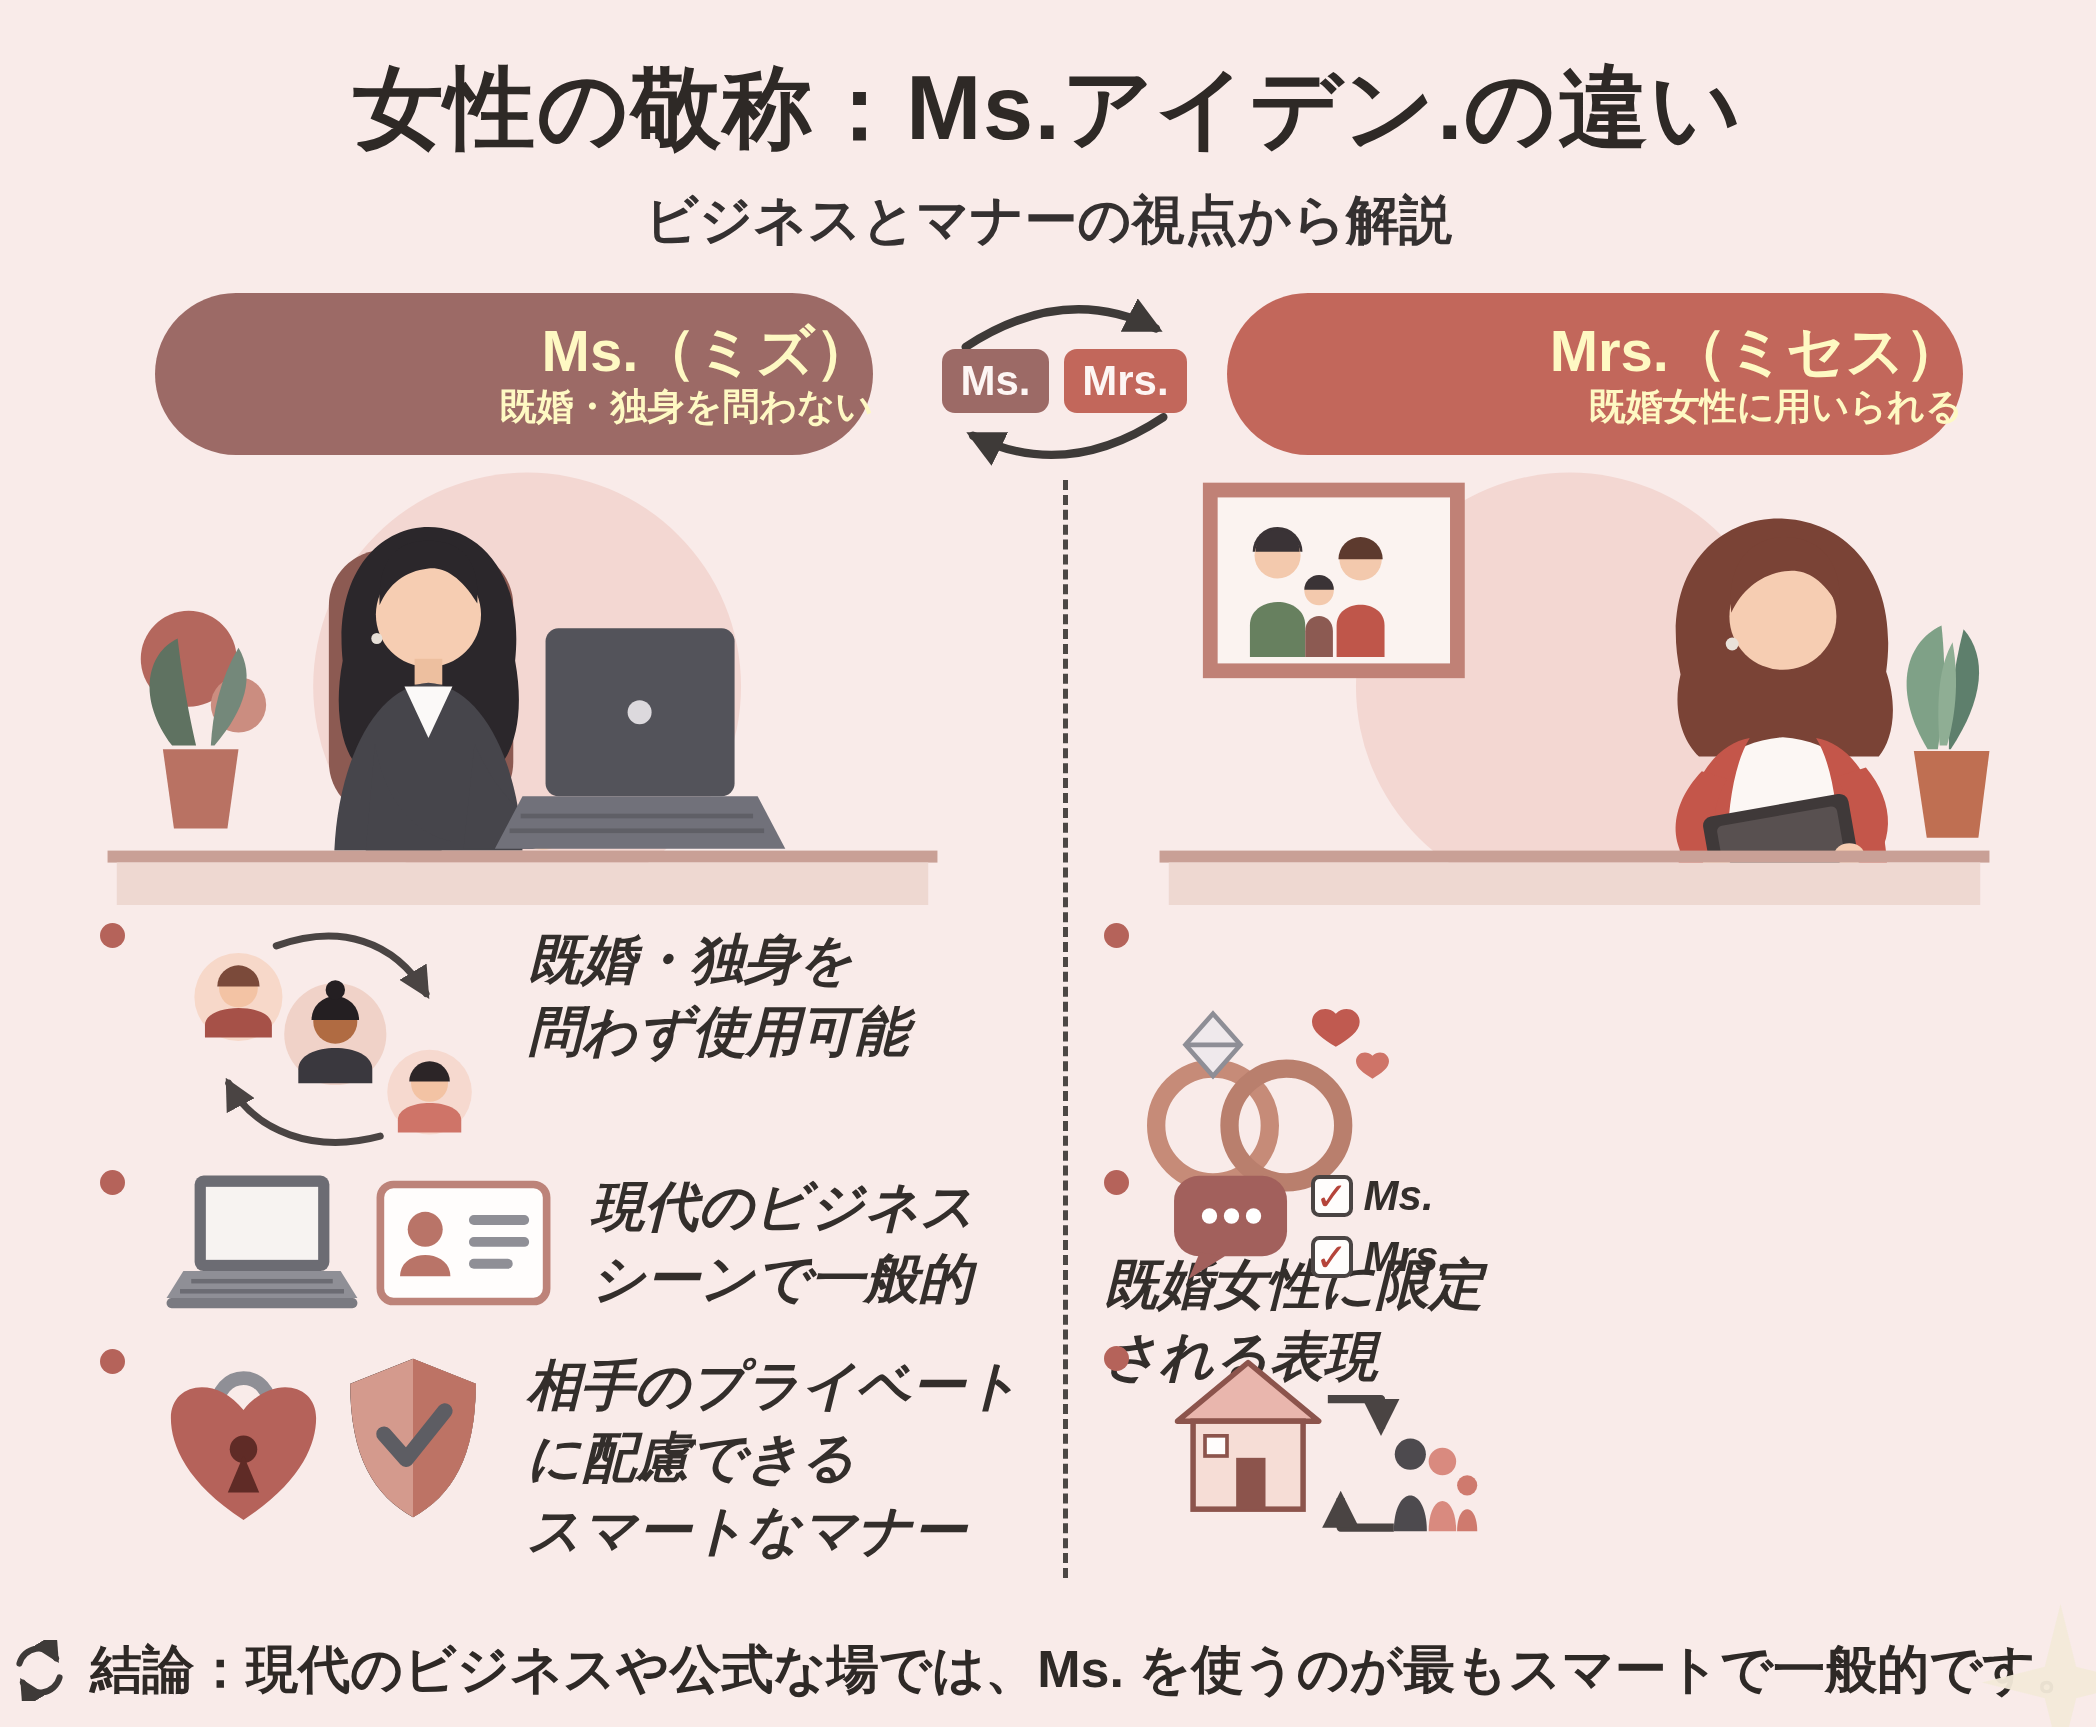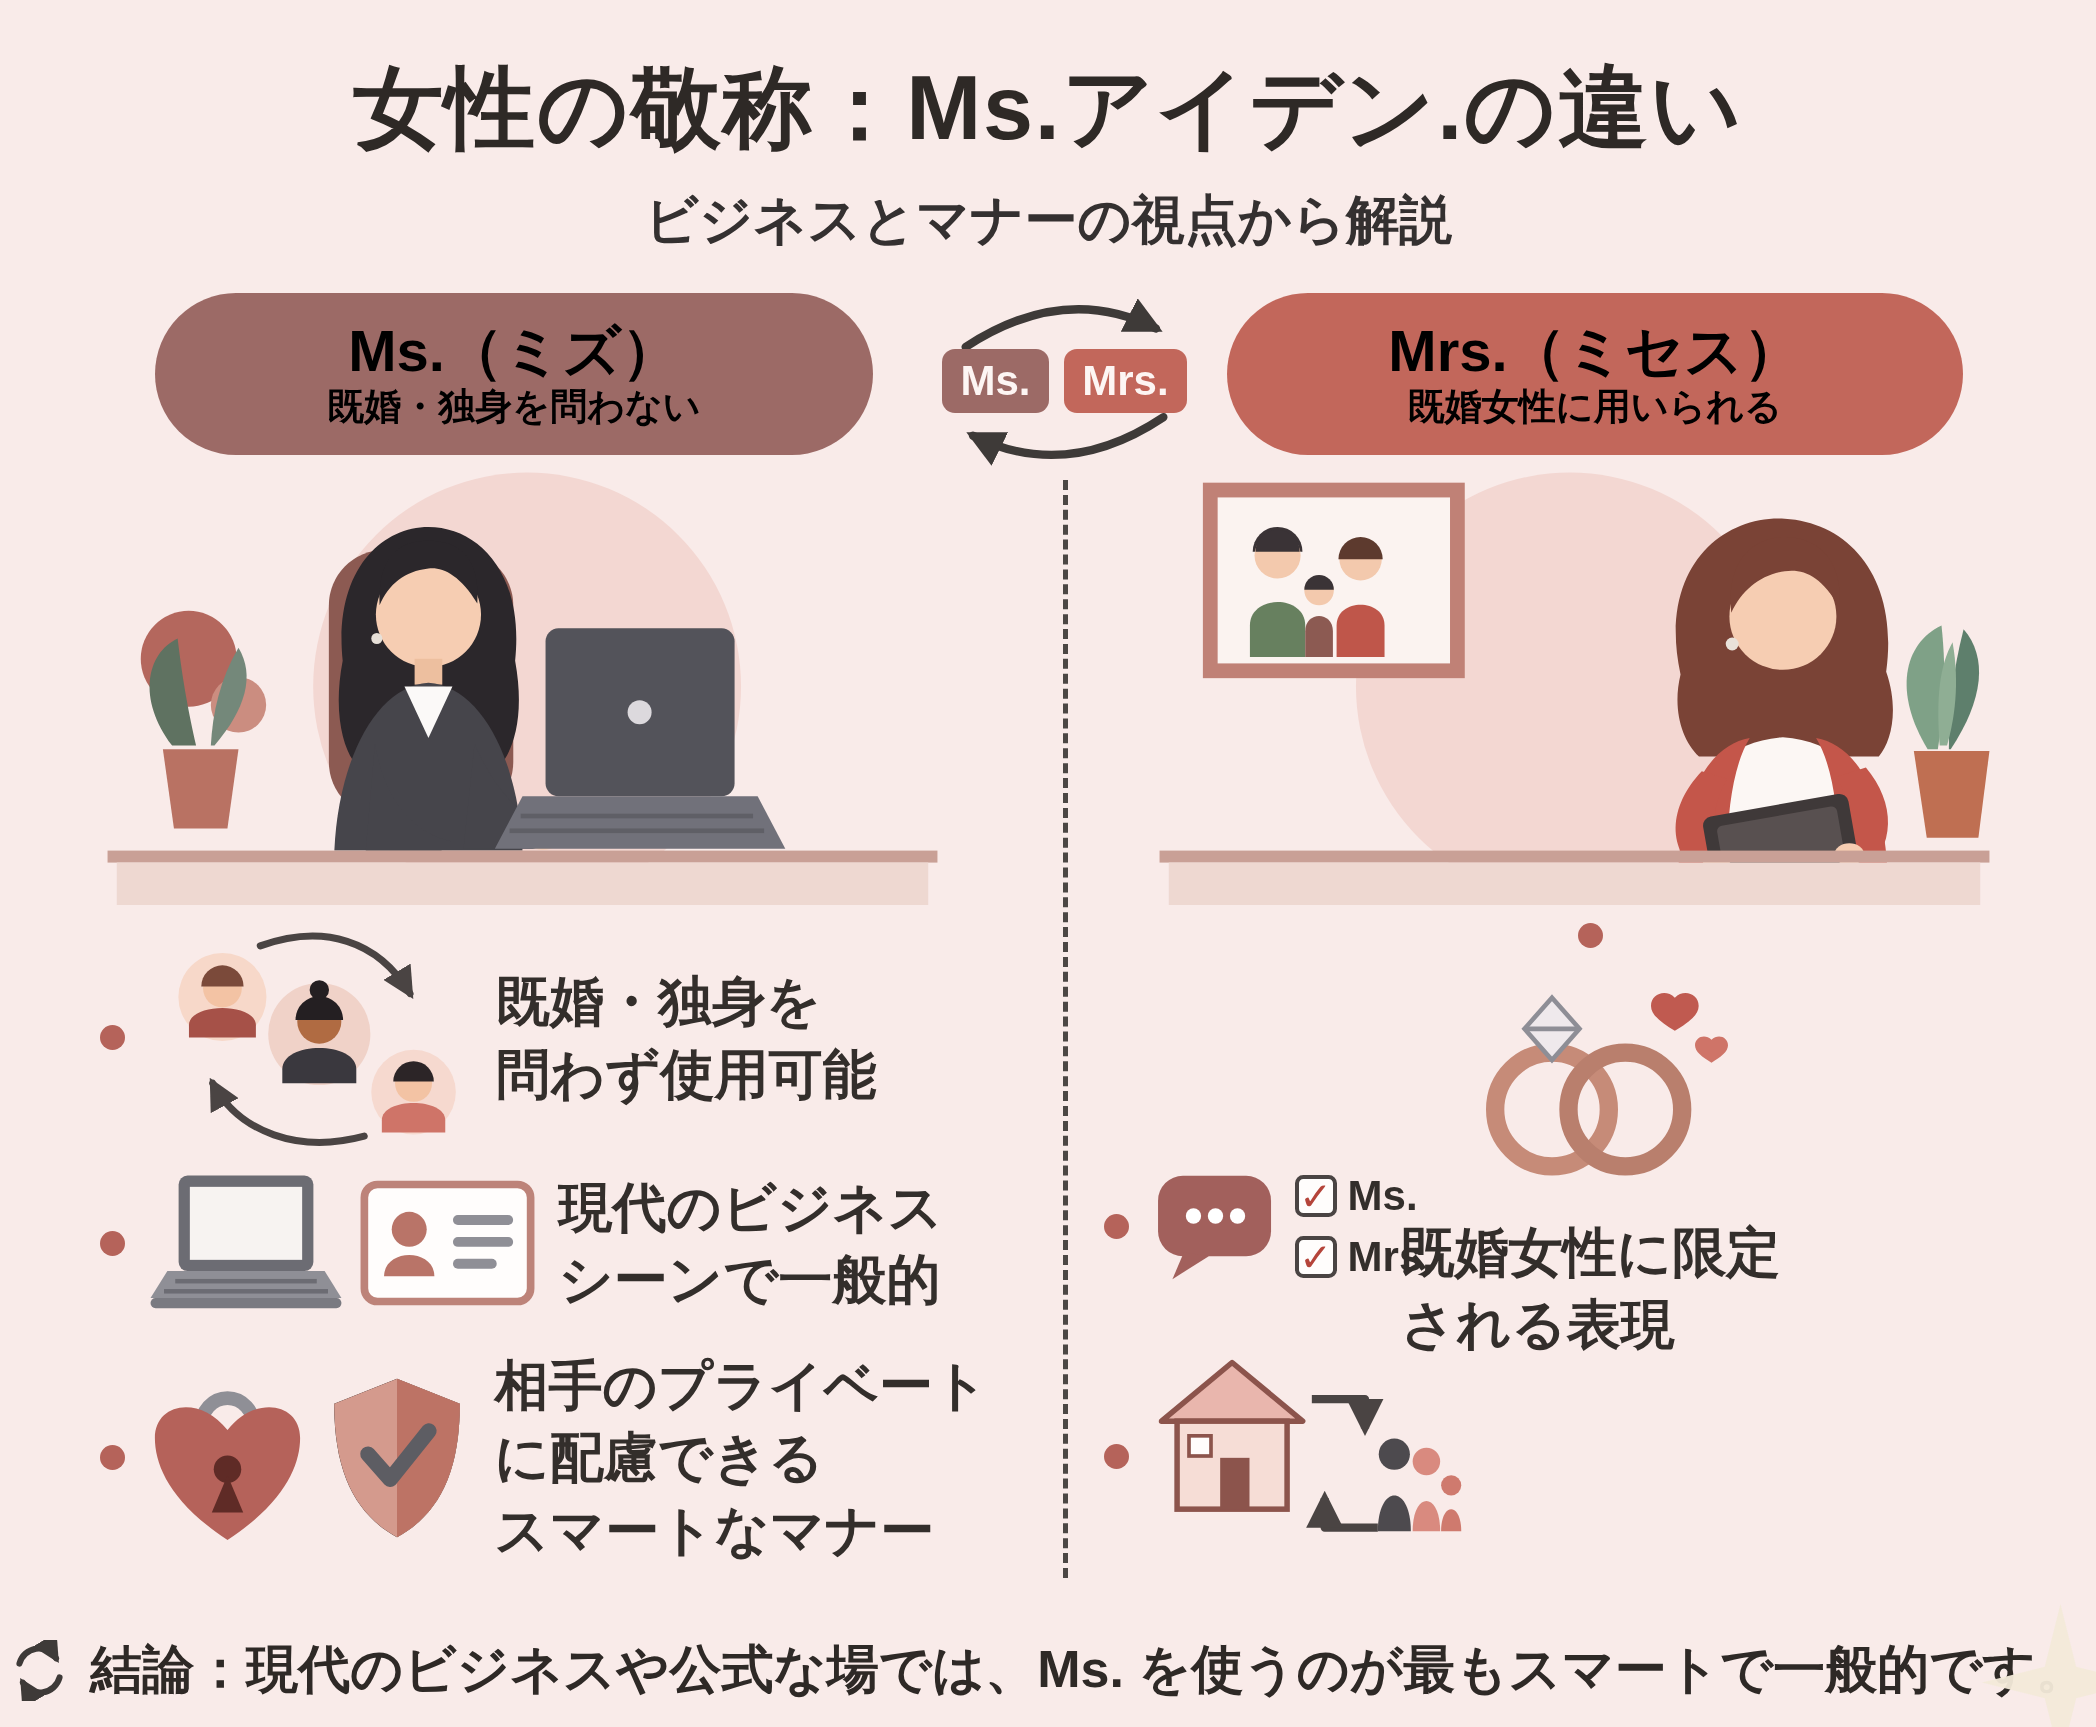--- a/index.html
+++ b/index.html
@@ -11,42 +11,42 @@
   }
   .title {
     position:absolute; top:48px; left:0; width:100%; text-align:center;
     font-size:90px; font-weight:900; color:#2e2926; letter-spacing:1.8px;
   }
   .subtitle {
     position:absolute; top:185px; left:0; width:100%; text-align:center;
     font-size:53px; font-weight:800; color:#343030;
   }
   .pill {
-    position:absolute; top:293px; height:162px; border-radius:85px; color:#000000;
-    display:flex; flex-direction:column; justify-content:center; align-items:center; text-align:center;
+    position:absolute; top:293px; height:162px; border-radius:85px; color:#fef9c3;
+    display:flex; flex-direction:column; justify-content:center; align-items:flex-end; text-align:center;
   }
   .pill-left  { left:155px;  width:718px; background:#9c6a66; }
   .pill-right { left:1227px; width:736px; background:#c2675b; }
   .pill-title { font-size:58px; font-weight:800; line-height:1.12; }
   .pill-sub   { font-size:37px; font-weight:800; line-height:1.22; }
 
   .swap-group { position:absolute; left:912px; top:286px; width:305px; height:194px; }
   .swap-arrows { position:absolute; left:0; top:0; }
   .badges { position:absolute; left:0; top:63px; width:100%; display:flex; justify-content:center; gap:14.8px; }
   .badge { border-radius:13px; padding:5.5px 18.5px; font-size:42px; font-weight:800; color:#fdf5f3; line-height:1.25; }
   .badge-ms  { background:#9c6a66; }
   .badge-mrs { background:#c2675b; }
 
   .illus { position:absolute; top:467px; width:831px; height:438px; }
   .illus-left  { left:107px; }
   .illus-right { left:1159px; }
 
   .divider { position:absolute; left:1063px; top:480px; height:1098px; width:0; border-left:5.5px dashed #4c4744; }
 
-  .bullet-row { position:absolute; display:flex; align-items:center; gap:24px; }
+  .bullet-row { position:absolute; display:flex; align-items:flex-start; gap:40px;font-style:italic; }
   .dot { width:25px; height:25px; border-radius:50%; background:#b5635a; flex:none; }
   .icon-box { flex:none; display:flex; align-items:center; gap:16.6px; }
   .bullet-text { font-size:54px; font-weight:800; line-height:1.34; white-space:pre-line; color:#332e2b; }
 
   #row-l1 { left:100px; top:923px; width:964px; }
   #row-l2 { left:100px; top:1170px; width:964px; }
   #row-l3 { left:100px; top:1349px; width:964px; }
   #row-r1 { left:1104px; top:923px; width:973px;flex-direction:column; }
   #row-r2 { left:1104px; top:1170px; width:973px; }
   #row-r3 { left:1104px; top:1346px; width:973px; }

